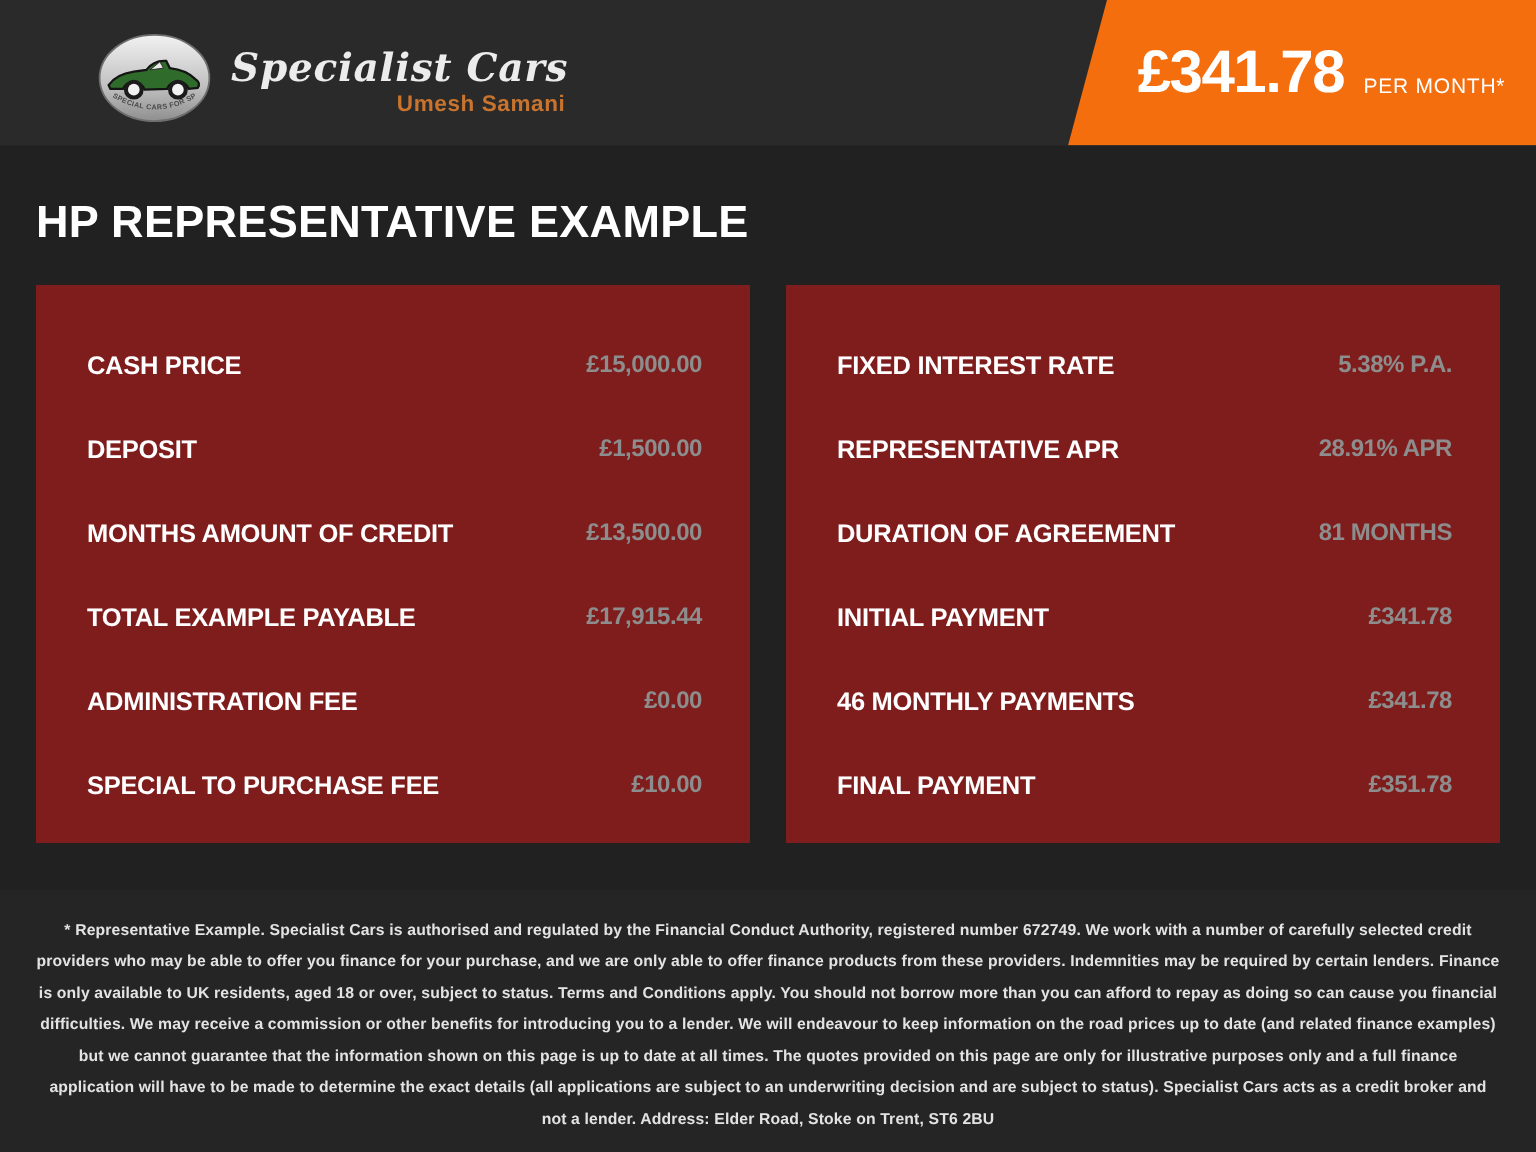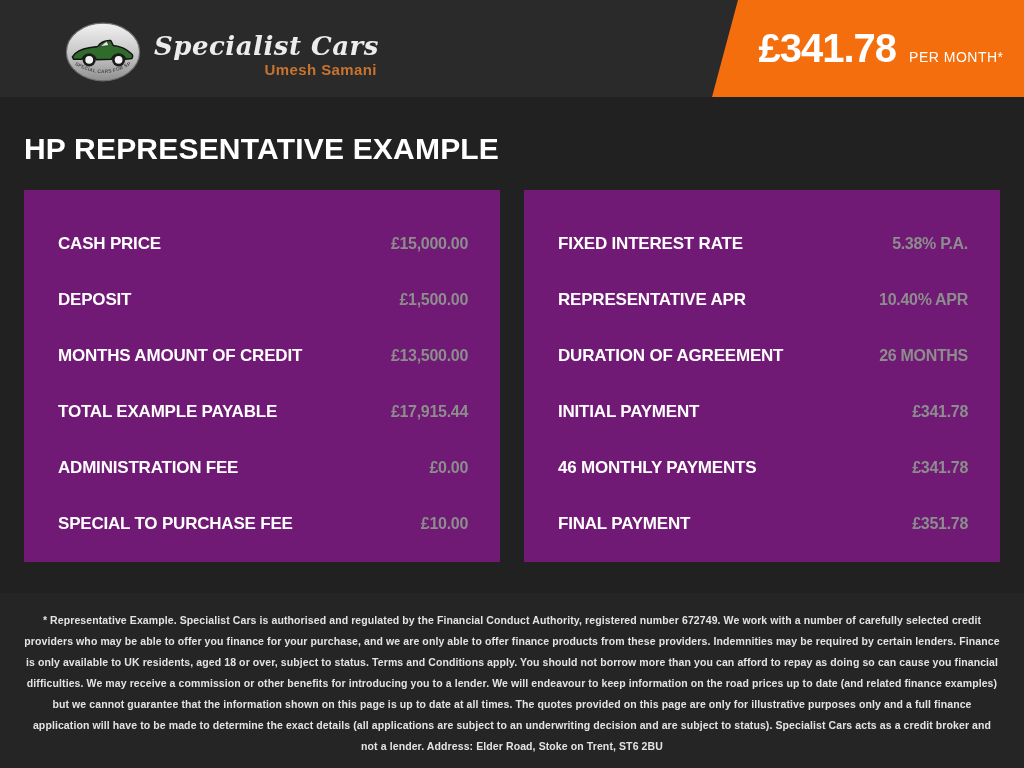--- a/index.html
+++ b/index.html
@@ -51,21 +51,21 @@
 
   
   .main { padding: 0 24px; }
   .page-title {
     margin: 0; padding-top: 39px;
     font-size: 30px; font-weight: bold; color: #ffffff;
     letter-spacing: 0.2px; line-height: 25px;
   }
   .panels { display: flex; gap: 24px; margin-top: 29px; }
   .panel {
-    flex: 1; background: #701a75; height: 372px;
+    flex: 1; background: #7f1d1d; height: 372px;
     padding: 26px 32px 10px 34px;
   }
   .finance-row {
     height: 56px; display: flex;
     align-items: center; justify-content: space-between;
   }
   .finance-label {
     color: #ffffff; font-weight: bold; font-size: 17px;
     letter-spacing: -0.2px; white-space: nowrap;
   }
@@ -156,25 +156,25 @@
       </div>
     </section>
 
     <section class="panel">
       <div class="finance-row">
         <span class="finance-label">FIXED INTEREST RATE</span>
         <span class="finance-value">5.38% P.A.</span>
       </div>
       <div class="finance-row">
         <span class="finance-label">REPRESENTATIVE APR</span>
-        <span class="finance-value">10.40% APR</span>
+        <span class="finance-value">28.91% APR</span>
       </div>
       <div class="finance-row">
         <span class="finance-label">DURATION OF AGREEMENT</span>
-        <span class="finance-value">26 MONTHS</span>
+        <span class="finance-value">81 MONTHS</span>
       </div>
       <div class="finance-row">
         <span class="finance-label">INITIAL PAYMENT</span>
         <span class="finance-value">£341.78</span>
       </div>
       <div class="finance-row">
         <span class="finance-label">46 MONTHLY PAYMENTS</span>
         <span class="finance-value">£341.78</span>
       </div>
       <div class="finance-row">

